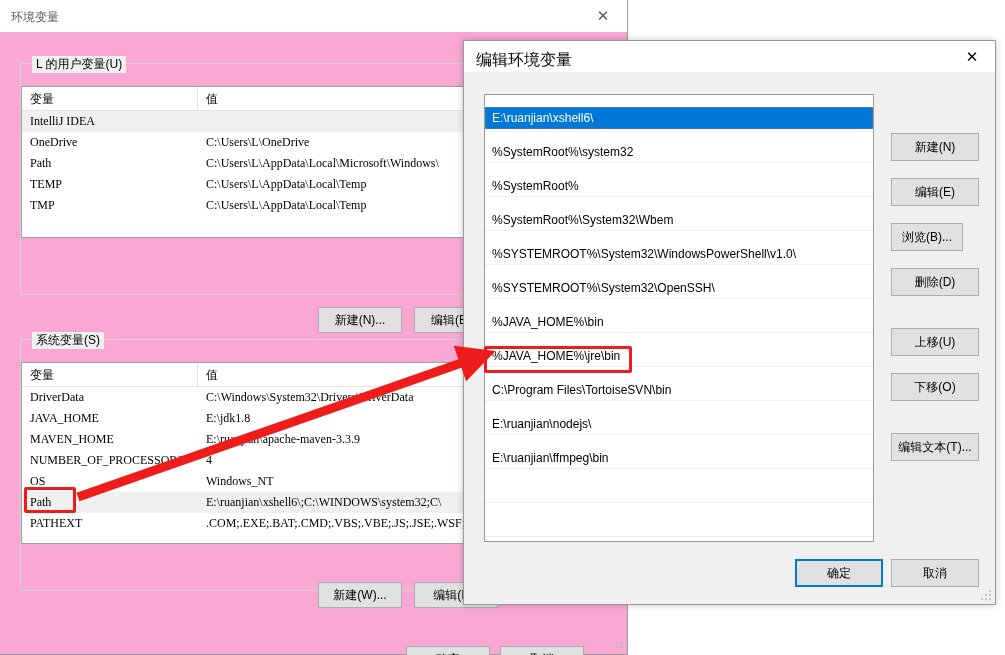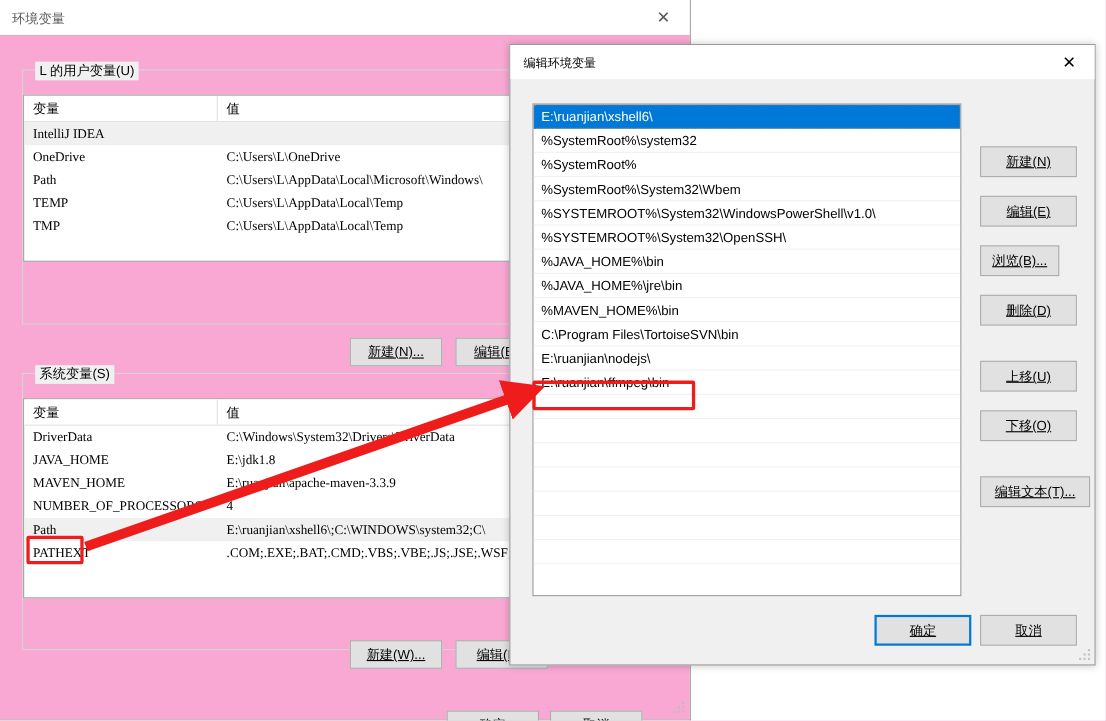--- a/index.html
+++ b/index.html
@@ -150,21 +150,20 @@
     font-family: "Liberation Sans", "DejaVu Sans", sans-serif;
     font-size: 12px;
     color: #000;
     text-align: center;
     line-height: 1;
     display: flex;
     align-items: center;
     justify-content: center;
     cursor: default;
     white-space: nowrap;
-    text-decoration: underline;
   }
   .btn.default {
     border: 2px solid #0078d7;
     background: #e1e1e1;
   }
 
   #user-new  { left: 318px; top: 275px; width: 84px; height: 26px; }
   #user-edit { left: 414px; top: 275px; width: 84px; height: 26px; }
   #sys-new   { left: 318px; top: 550px; width: 84px; height: 26px; }
   #sys-edit  { left: 414px; top: 550px; width: 84px; height: 26px; }
@@ -196,21 +195,21 @@
   #edit-titlebar {
     position: absolute;
     left: 0; top: 0;
     right: 0;
     height: 31px;
     background: #ffffff;
   }
   #edit-titlebar .title-text {
     position: absolute;
     left: 12px; top: 9px;
-    font-size: 11px;
+    font-size: 16px;
     color: #000000;
   }
   #edit-close { right: 0px; }
   #edit-close .glyph { color: #000; }
 
   #edit-listbox {
     position: absolute;
     left: 20px; top: 53px;
     width: 390px; height: 448px;
     background: #ffffff;
@@ -220,37 +219,38 @@
   }
   .path-row {
     height: 22px;
     line-height: 22px;
     padding-left: 7px;
     font-size: 12px;
     border-bottom: 1px solid #f1f1f1;
     box-sizing: border-box;
     white-space: nowrap;
     overflow: hidden;
+    margin-top: 12px;
   }
   .path-row.selected {
     background: #0078d7;
     color: #ffffff;
     border: 1px dotted #7a7a7a;
     border-bottom: 1px dotted #7a7a7a;
     padding-left: 6px;
     line-height: 20px;
   }
 
   #edit-new      { left: 427px; top: 92px;  width: 88px; height: 28px; }
   #edit-edit     { left: 427px; top: 137px; width: 88px; height: 28px; }
   #edit-browse   { left: 427px; top: 182px; width: 72px; height: 28px; }
   #edit-delete   { left: 427px; top: 227px; width: 88px; height: 28px; }
   #edit-moveup   { left: 427px; top: 287px; width: 88px; height: 28px; }
   #edit-movedown { left: 427px; top: 332px; width: 88px; height: 28px; }
-  #edit-text     { left: 427px; top: 392px; width: 100px; height: 28px; }
+  #edit-text     { left: 427px; top: 392px; width: 88px; height: 28px; }
   #edit-ok       { left: 331px; top: 518px; width: 88px; height: 28px; }
   #edit-cancel   { left: 427px; top: 518px; width: 88px; height: 28px; }
 
   #edit-grip {
     position: absolute;
     right: 3px; bottom: 3px;
     width: 11px; height: 11px;
   }
   #edit-grip i {
     position: absolute;
@@ -338,20 +338,24 @@
         <div class="cell c1">JAVA_HOME</div>
         <div class="cell c2">E:\jdk1.8</div>
       </div>
       <div class="lv-row">
         <div class="cell c1">MAVEN_HOME</div>
         <div class="cell c2">E:\ruanjian\apache-maven-3.3.9</div>
       </div>
       <div class="lv-row">
         <div class="cell c1">NUMBER_OF_PROCESSORS</div>
         <div class="cell c2">4</div>
+      </div>
+      <div class="lv-row">
+        <div class="cell c1">OS</div>
+        <div class="cell c2">Windows_NT</div>
       </div>
       <div class="lv-row sel">
         <div class="cell c1">Path</div>
         <div class="cell c2">E:\ruanjian\xshell6\;C:\WINDOWS\system32;C\</div>
       </div>
       <div class="lv-row">
         <div class="cell c1">PATHEXT</div>
         <div class="cell c2">.COM;.EXE;.BAT;.CMD;.VBS;.VBE;.JS;.JSE;.WSF;.</div>
       </div>
     </div>
@@ -384,21 +388,20 @@
 
   <div id="edit-listbox">
     <div class="path-row selected">E:\ruanjian\xshell6\</div>
     <div class="path-row">%SystemRoot%\system32</div>
     <div class="path-row">%SystemRoot%</div>
     <div class="path-row">%SystemRoot%\System32\Wbem</div>
     <div class="path-row">%SYSTEMROOT%\System32\WindowsPowerShell\v1.0\</div>
     <div class="path-row">%SYSTEMROOT%\System32\OpenSSH\</div>
     <div class="path-row">%JAVA_HOME%\bin</div>
     <div class="path-row">%JAVA_HOME%\jre\bin</div>
-    <div class="path-row">%MAVEN_HOME%\bin</div>
     <div class="path-row">C:\Program Files\TortoiseSVN\bin</div>
     <div class="path-row">E:\ruanjian\nodejs\</div>
     <div class="path-row">E:\ruanjian\ffmpeg\bin</div>
     <div class="path-row"></div>
     <div class="path-row"></div>
     <div class="path-row"></div>
     <div class="path-row"></div>
     <div class="path-row"></div>
     <div class="path-row"></div>
     <div class="path-row"></div>

